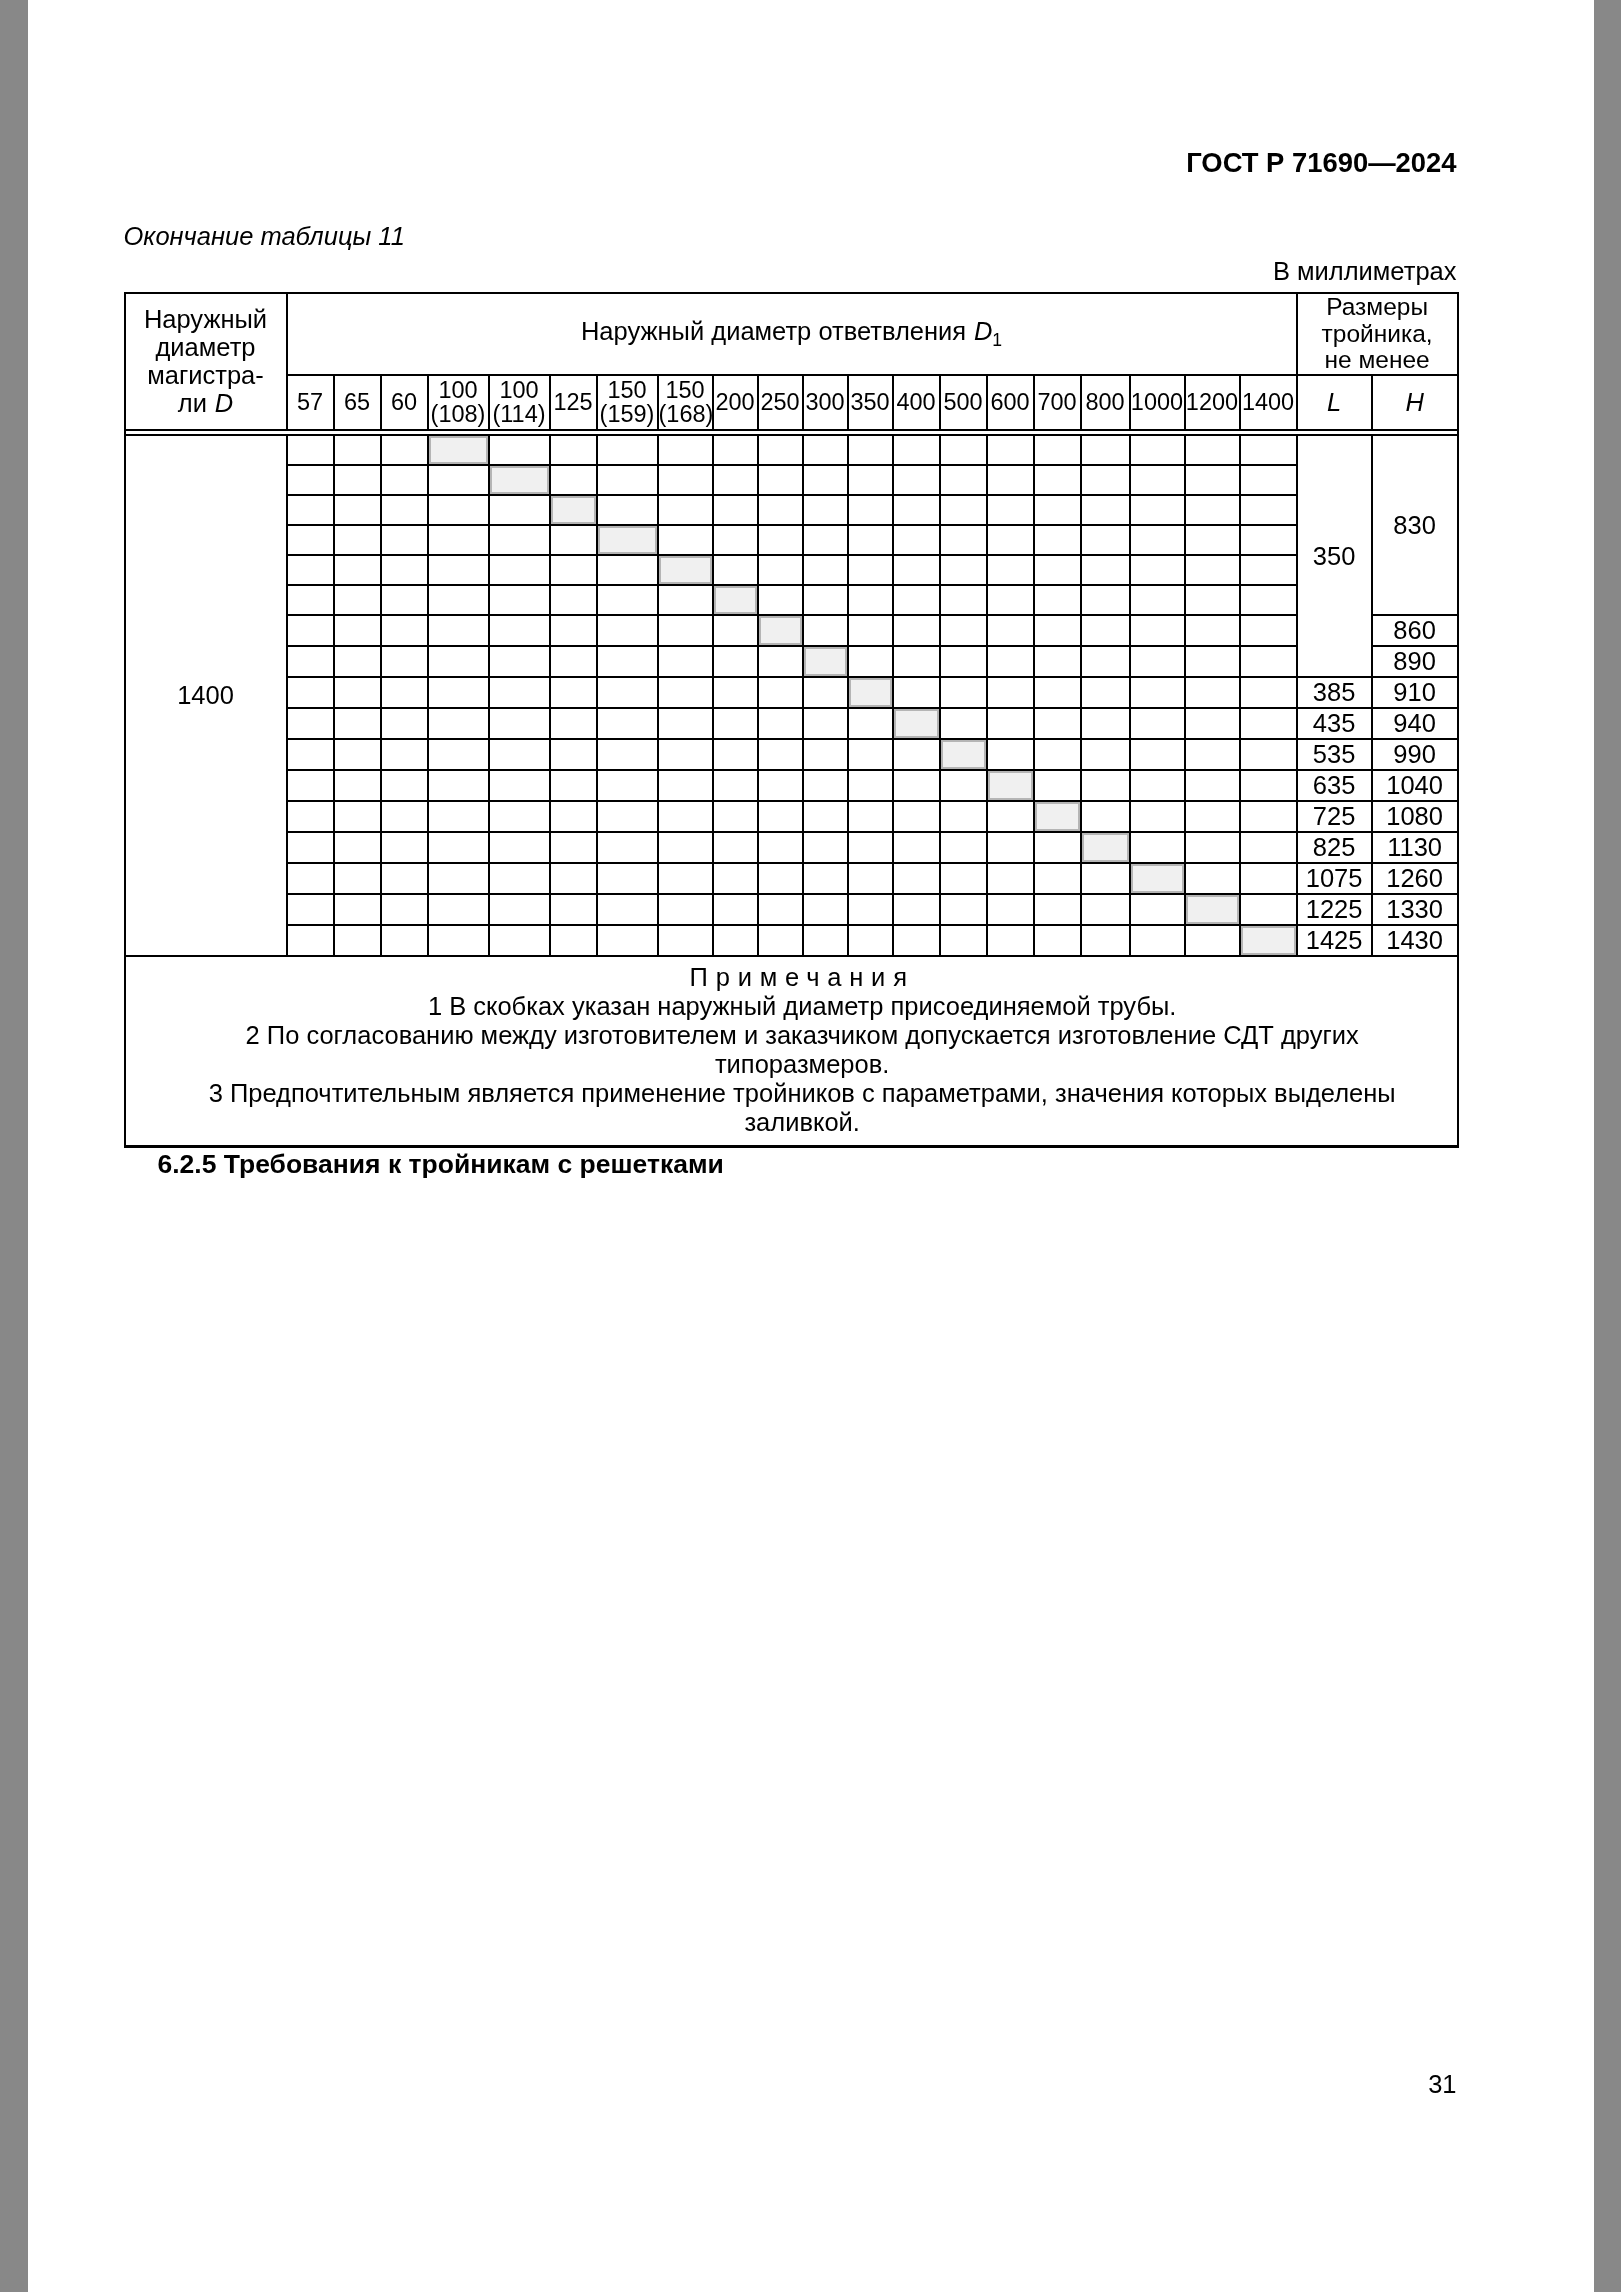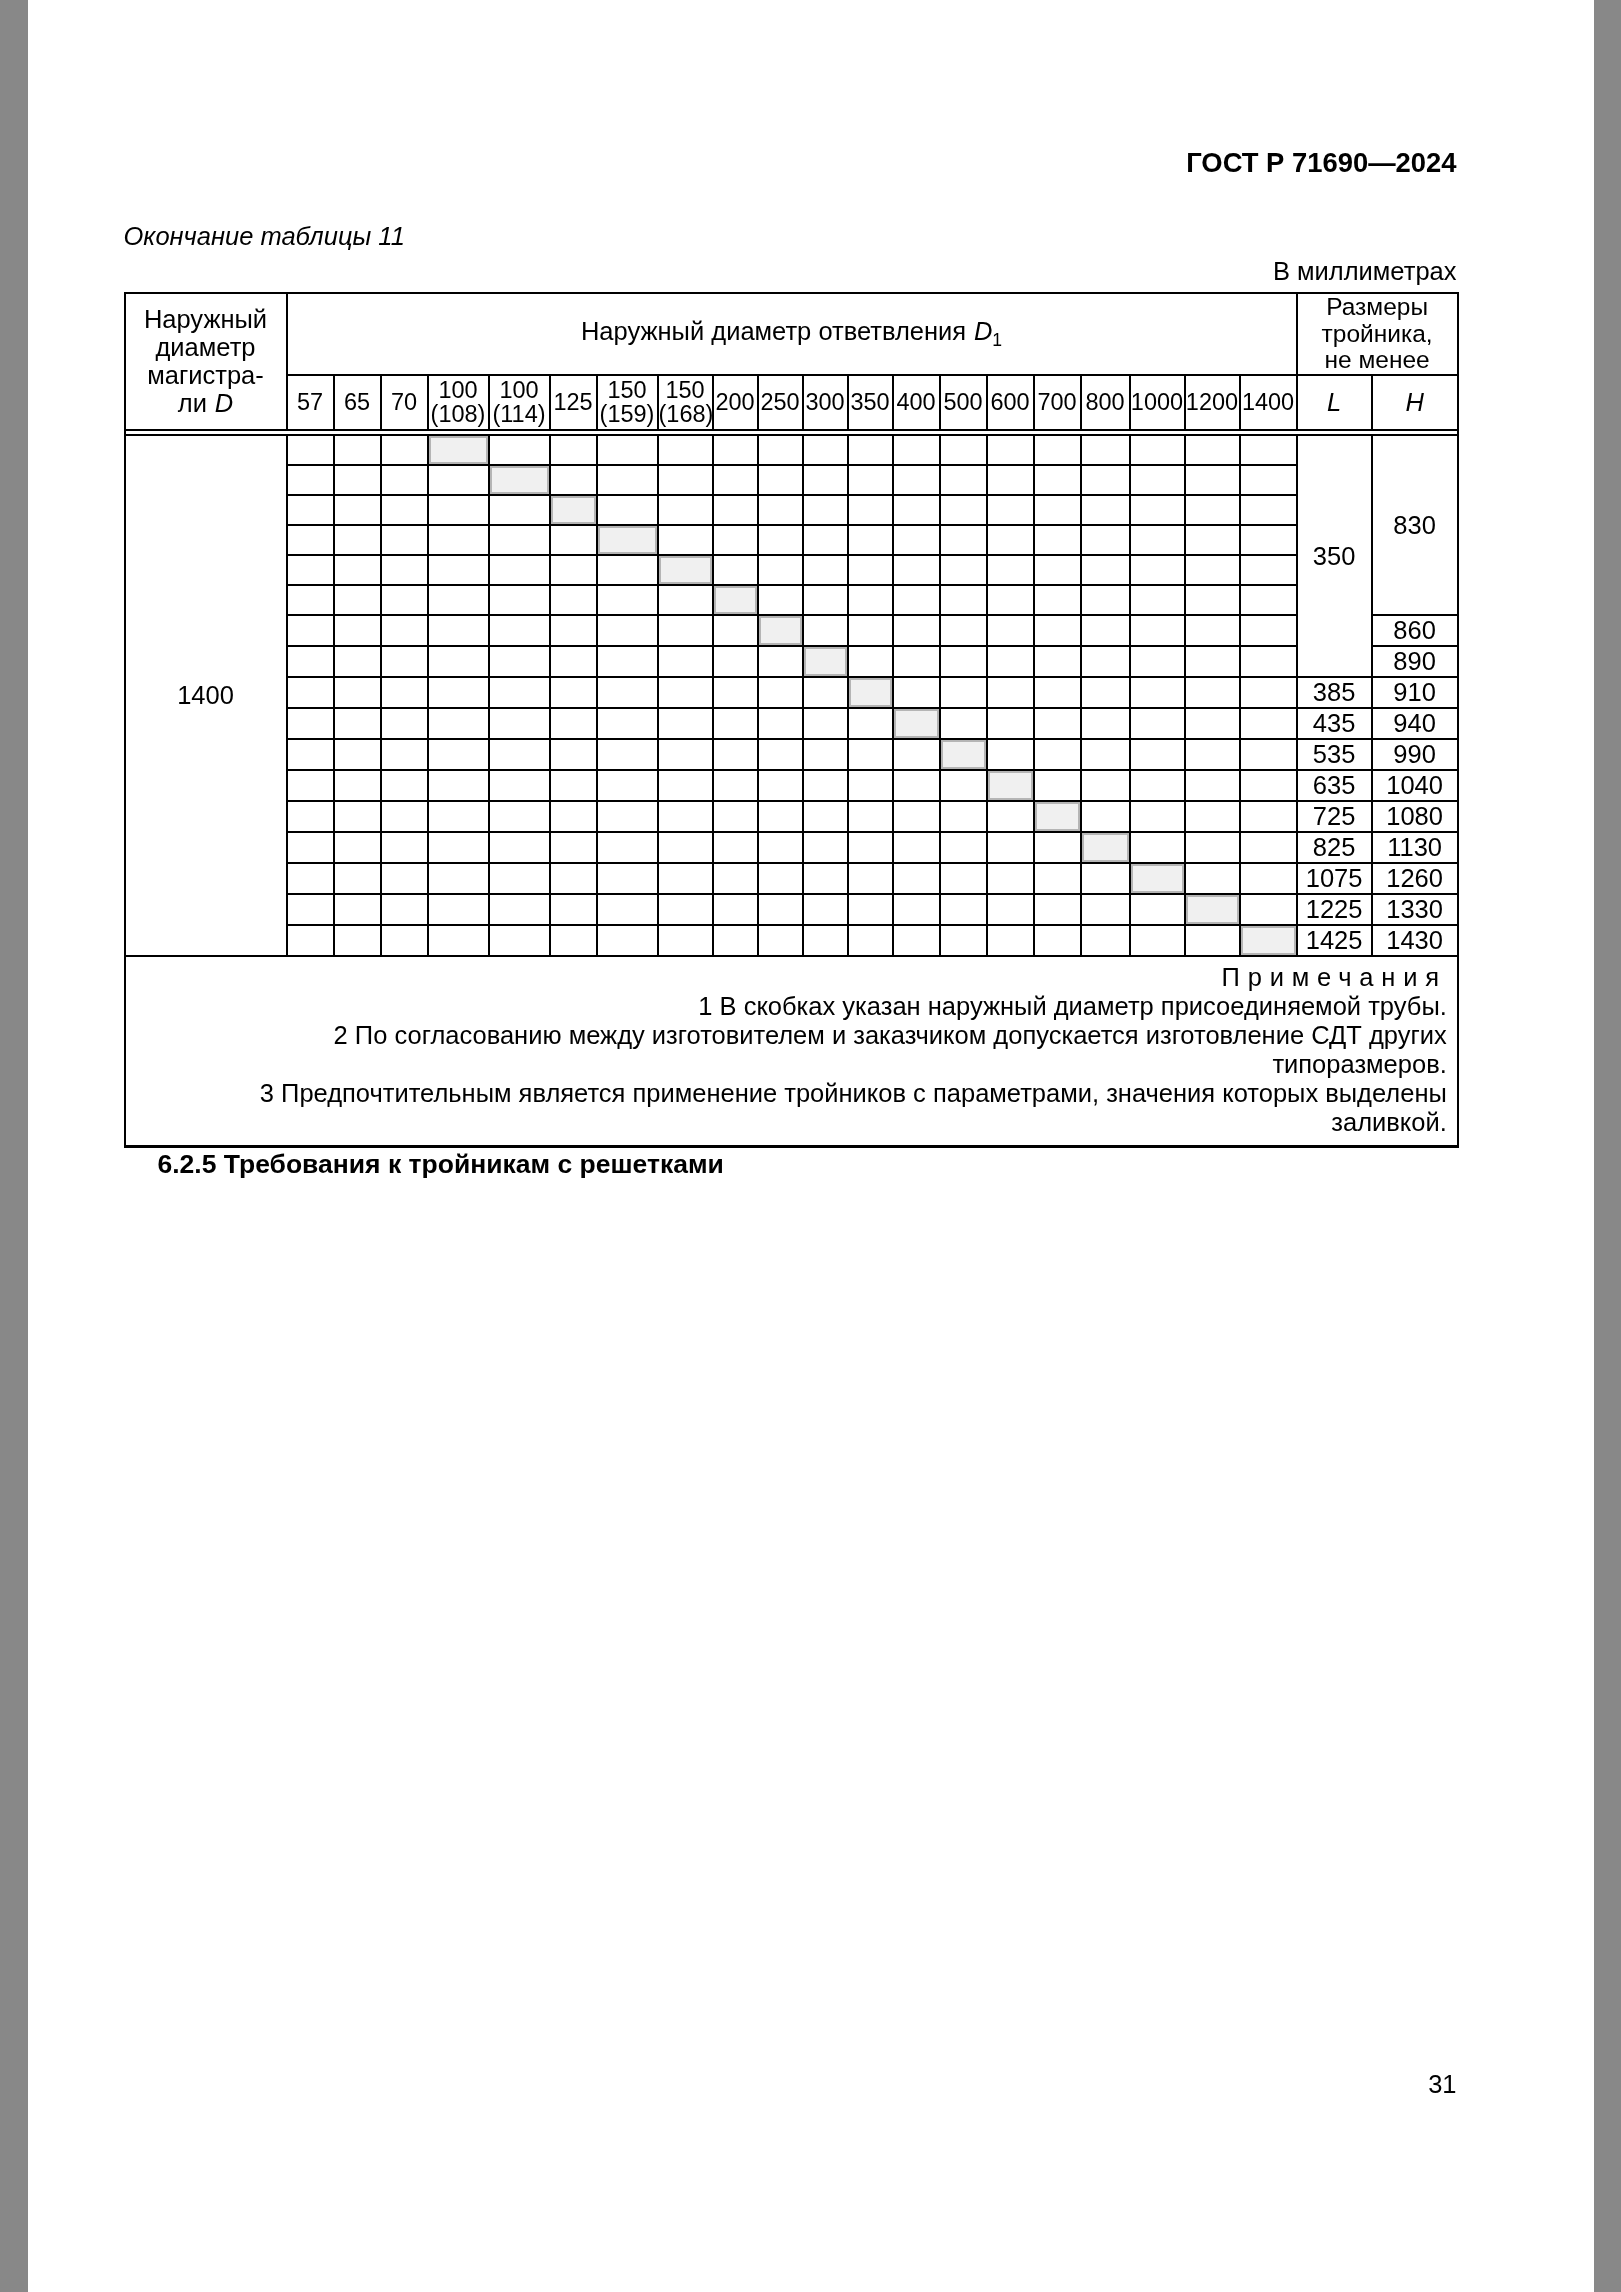--- a/index.html
+++ b/index.html
@@ -46,21 +46,21 @@
   .t11 .rule-row td { height:3.9px; border-top:2.9px solid #000; border-bottom:2.9px solid #000; background:#fff; }
   .t11 .body-row { height:30px; }
   .t11 .body-row td { font-size:25.5px; }
   .t11 .d-val { font-size:26.5px; }
   .t11 td.shaded {
     background:#f0f0f0;
     box-shadow: inset 0 0 0 2px #b5b5b5;
   }
   .t11 .notes-cell {
     border-top:2.9px solid #000;
-    text-align:right; vertical-align:top;
+    text-align:center; vertical-align:top;
     padding:4.9px 9.8px 7.8px 32px;
   }
   .notes-title { font-size:25.5px; line-height:30px; letter-spacing:7.8px; }
   .note-item { font-size:25.5px; line-height:29px; }
   .section-heading {
     position:absolute; top:1149px; left:130px; margin:0;
     font-size:26.5px; font-weight:bold;
   }
   .section-paragraph {
     position:absolute; top:1182px; left:98px; width:1331px; margin:0;
@@ -119,21 +119,21 @@
         <th colspan="20" class="branch-th">
           <span>Наружный диаметр ответвления</span><i class="var">D</i><sub>1</sub>
         </th>
         <th colspan="2" class="sizes-th">Размеры
 тройника,
 не менее</th>
       </tr>
       <tr class="row-sub">
         <th class="d1h">57</th>
           <th class="d1h">65</th>
-          <th class="d1h">70</th>
+          <th class="d1h">60</th>
           <th class="d1h">100
 (108)</th>
           <th class="d1h">100
 (114)</th>
           <th class="d1h">125</th>
           <th class="d1h">150
 (159)</th>
           <th class="d1h">150
 (168)</th>
           <th class="d1h">200</th>

